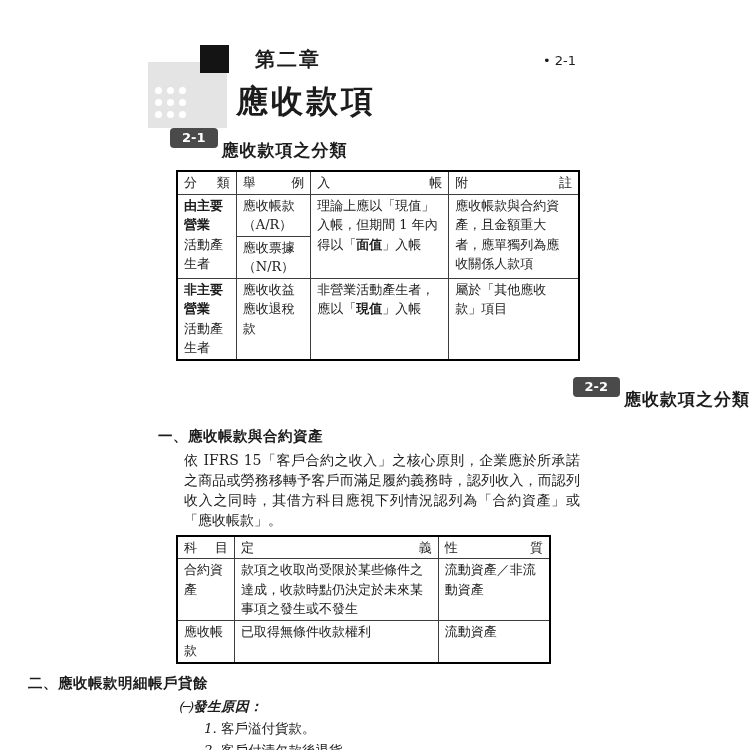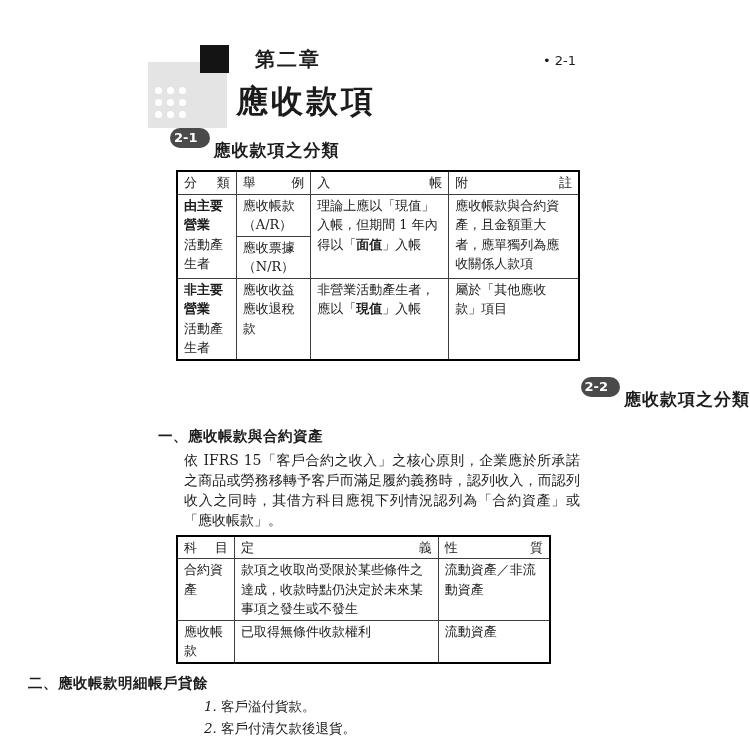--- a/index.html
+++ b/index.html
@@ -17,22 +17,22 @@
   .dots-grid .dot{width:7px;height:7px;border-radius:50%;background:#ffffff;}
   .black-square{position:absolute;left:200px;top:45px;width:29px;height:28px;background:#141414;}
   .chapter-label{position:absolute;left:255px;top:46px;font-size:20px;font-weight:bold;letter-spacing:2px;}
   .big-title{position:absolute;left:236px;top:80px;font-size:32px;font-weight:bold;letter-spacing:3px;}
   .page-marker{position:absolute;left:543px;top:53px;font-size:13px;font-weight:normal;}
 
   
   .content{position:absolute;left:0;top:126px;width:750px;}
 
   .section-header{display:flex;align-items:flex-start;margin:2px 0 0 170px;height:36px;}
-  .section-badge{display:inline-block;background:#4a4a4a;color:#ffffff;border-radius:10px;
-    padding:2px 12px 3px 4px;font-size:13px;font-weight:bold;line-height:15px;}
+  .section-badge{display:inline-block;background:#4a4a4a;color:#ffffff;border-radius:4px;
+    padding:2px 12px 3px 12px;font-size:13px;font-weight:bold;line-height:15px;}
   .section-title{font-size:17px;font-weight:bold;margin:11px 0 0 4px;letter-spacing:1px;}
 
   table{border-collapse:collapse;margin-left:176px;font-size:13px;line-height:1.5;}
   table{border:2px solid #000;}
   th,td{border:1px solid #3d3d3d;padding:1px 6px;vertical-align:top;text-align:left;font-weight:normal;}
   .t1-c1{width:47px;} .t1-c2{width:62px;} .t1-c3{width:131px;} .t1-c4{width:122px;}
   .t2-c1{width:47px;} .t2-c2{width:218px;} .t2-c3{width:110px;}
   .justify-cell{display:flex;justify-content:space-between;}
   .cell-block{display:block;}
   .b{font-weight:bold;font-family:Liberation Serif, serif;}
@@ -171,20 +171,21 @@
     <tr>
       <td class="t2-c1">應收帳款</td>
       <td class="t2-c2">已取得無條件收款權利</td>
       <td class="t2-c3">流動資產</td>
     </tr>
   </tbody>
     </table>
 
   <div class="sub-heading" style="margin-top:10px;margin-left:28px;">二、應收帳款明細帳戶貸餘</div>
 
+  <div class="list-label">㈠發生原因：</div>
   <div class="list-point">
     <span class="num">1.</span><span>客戶溢付貨款。</span>
   </div>
   <div class="list-point">
     <span class="num">2.</span><span>客戶付清欠款後退貨。</span>
   </div>
 
 </div>
 
 </body></html>

